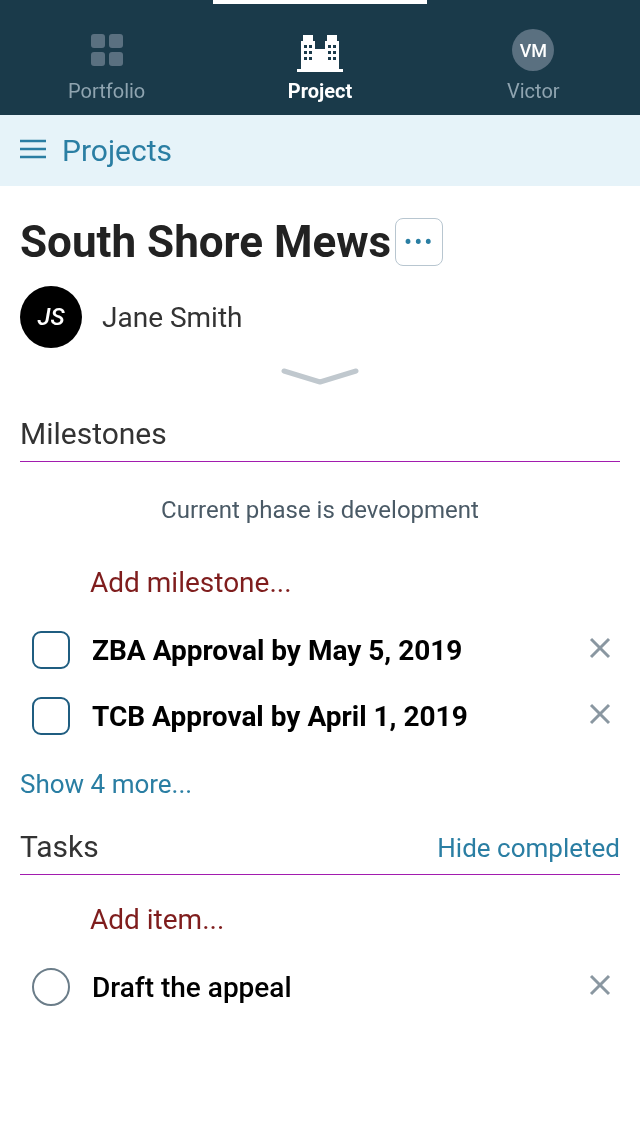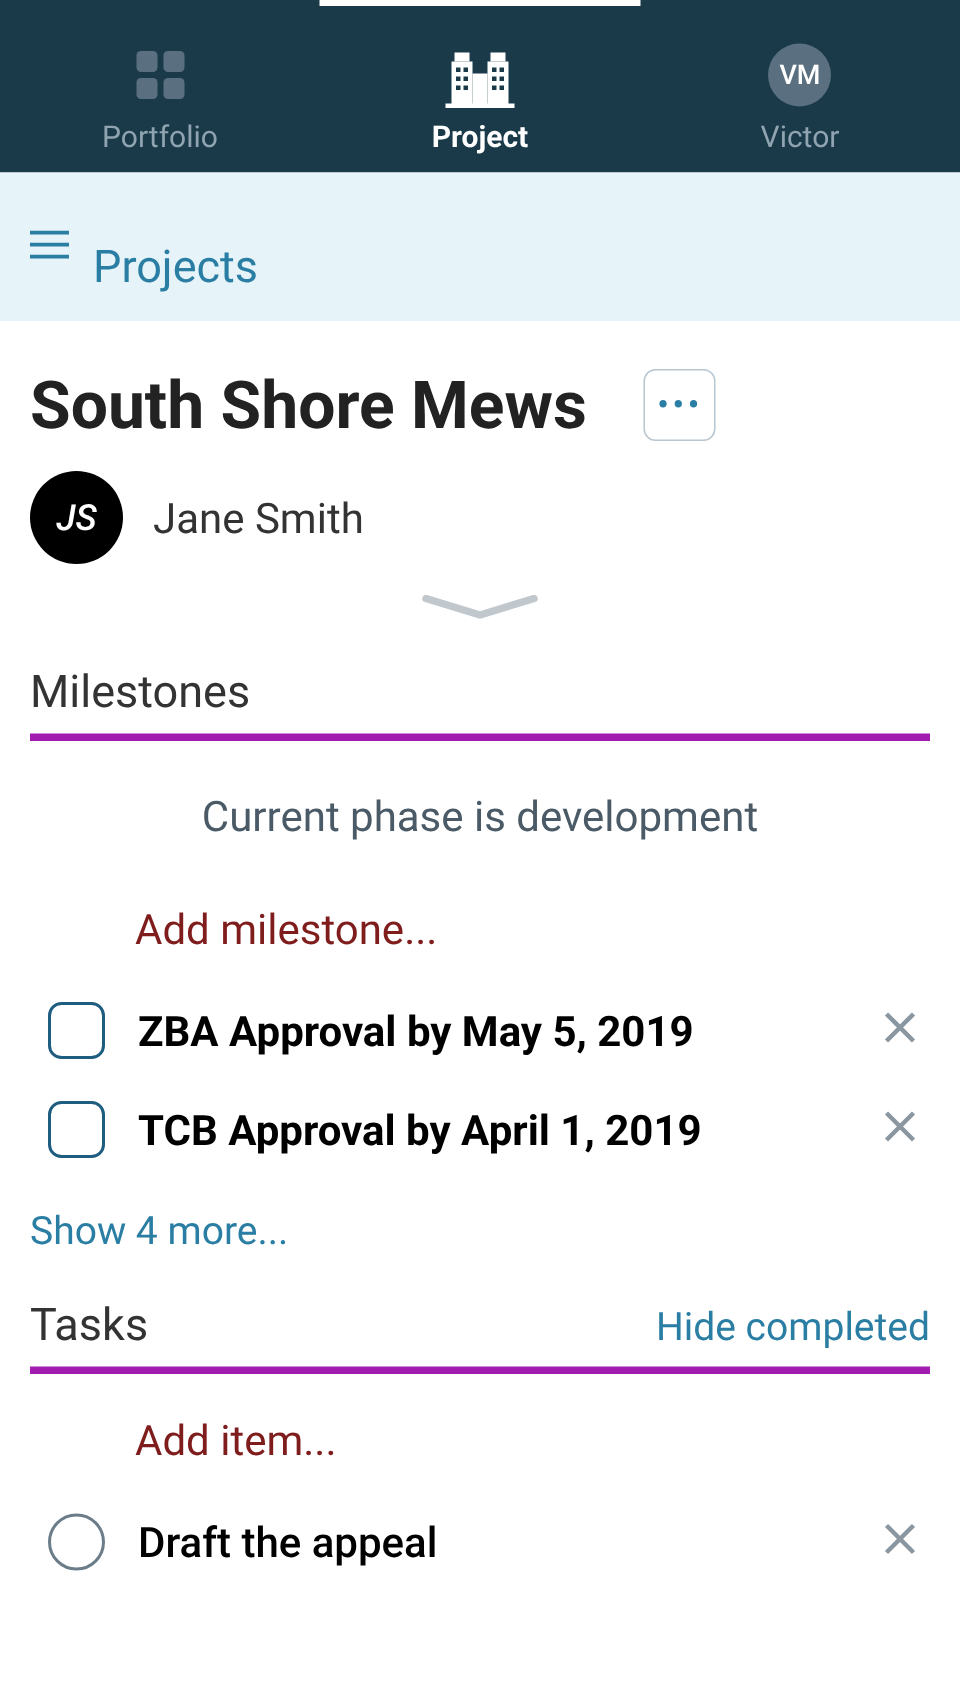--- a/index.html
+++ b/index.html
@@ -9,43 +9,43 @@
     .top-nav { background: #1a3a4a; display: flex; height: 115px; }
     .nav-item { flex: 1; display: flex; flex-direction: column; align-items: center; justify-content: flex-end; padding-bottom: 12px; color: #8fa4b0; cursor: pointer; }
     .nav-item.active { color: #ffffff; border-top: 4px solid #fff; }
     .nav-item .icon-wrap { height: 50px; display: flex; align-items: center; justify-content: center; }
     .nav-item .label { font-size: 20px; margin-top: 4px; }
     .nav-item.active .label { font-weight: 700; }
 
     
     .crumb-bar { background: #e6f3f9; display: flex; align-items: center; padding: 18px 20px; gap: 16px; }
     .crumb-bar .menu-icon { color: #2a7ea3; }
-    .crumb-bar .crumb-label { color: #2a7ea3; font-size: 30px; font-weight: 400; margin-top: 28px; }
+    .crumb-bar .crumb-label { color: #2a7ea3; font-size: 30px; font-weight: 400; }
 
     
     .page-header { padding: 30px 20px 10px 20px; position: relative; }
-    .title-row { display: flex; align-items: center; gap: 38px; }
+    .title-row { display: flex; align-items: center; gap: 4px; }
     .page-title { font-size: 44px; font-weight: 700; color: #222; }
     .more-btn { width: 48px; height: 48px; border: 1px solid #b8c6d0; border-radius: 8px; display: flex; align-items: center; justify-content: center; color: #2a7ea3; font-size: 24px; letter-spacing: 2px; cursor: pointer; background:#fff; }
 
     .owner-row { display: flex; align-items: center; gap: 20px; margin-top: 18px; }
     .avatar { width: 62px; height: 62px; border-radius: 50%; display: flex; align-items: center; justify-content: center; color: #fff; font-size: 24px; font-weight: 500; }
     .avatar.green { background: #000000; font-style: italic; }
     .avatar.gray { background: #5a7080; }
     .owner-name { font-size: 28px; color: #333; }
 
     .expand-chevron { display: flex; justify-content: center; margin-top: 20px; margin-bottom: 20px; color: #c0c8ce; cursor: pointer; }
 
     
     .section { padding: 0 20px; }
-    .section-header { display: flex; justify-content: space-between; align-items: baseline; border-bottom: 5px solid #a21caf; padding-bottom: 10px; }
+    .section-header { display: flex; justify-content: space-between; align-items: baseline; border-bottom: 1px solid #a21caf; padding-bottom: 10px; }
     .section-title { font-size: 30px; color: #333; }
     .section-action { font-size: 26px; color: #2a7ea3; cursor: pointer; }
 
-    .phase-banner { text-align: center; font-size: 28px; color: #4a5a66; padding: 34px 0 24px 0; }
+    .phase-banner { text-align: center; font-size: 24px; color: #4a5a66; padding: 34px 0 24px 0; }
 
     .placeholder-input { font-size: 28px; color: #7f1d1d; padding: 18px 0 18px 70px; cursor: text; }
 
     .list-item { display: flex; align-items: center; padding: 14px 0; gap: 22px; }
     .checkbox { width: 38px; height: 38px; border: 2.5px solid #1f5d80; border-radius: 9px; flex-shrink: 0; margin-left: 12px; cursor: pointer; }
     .radio { width: 38px; height: 38px; border: 2.5px solid #6b7d89; border-radius: 50%; flex-shrink: 0; margin-left: 12px; cursor: pointer; }
     .item-label { flex: 1; font-size: 28px; font-weight: 700; color: #000000; }
     .item-label.normal { font-weight: 500; }
     .close-x { color: #8a97a1; cursor: pointer; padding: 0 8px; }
 

